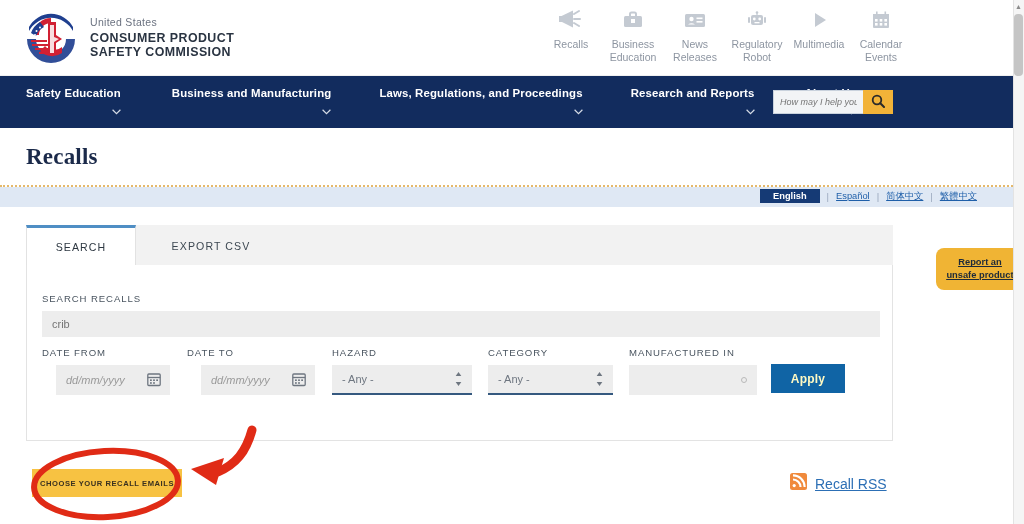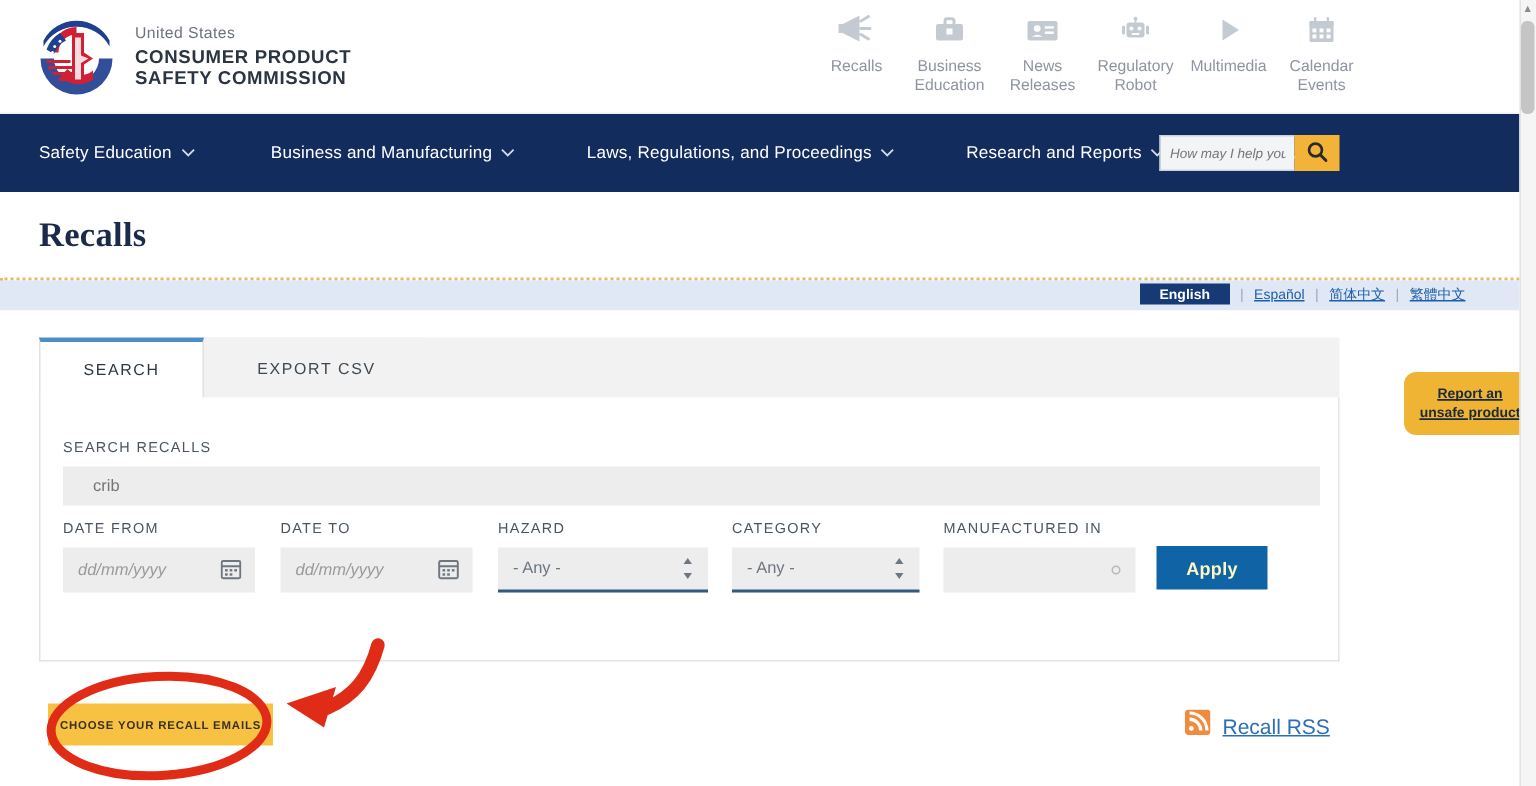--- a/index.html
+++ b/index.html
@@ -34,22 +34,22 @@
   .util-item svg { fill:#c4cad2; }
   .util-label { display:block; color:#8d95a1; font-size:10.5px; }
 
   
   .mainnav {
     position:absolute; left:0; top:76px; width:1013px; height:52px;
     background:#122c5e;
   }
   .nav-items { position:absolute; left:26px; top:0; height:52px; display:flex; align-items:center; }
   .nav-item {
-    color:#ffffff; font-size:11.4px; font-weight:normal; letter-spacing:.15px;
-    display:flex; align-items:flex-end; gap:6px; cursor:pointer; white-space:nowrap;
+    color:#ffffff; font-size:11.4px; font-weight:bold; letter-spacing:.15px;
+    display:flex; align-items:flex-end; gap:6px; cursor:pointer; white-space:nowrap;flex-direction:column;
   }
   .nav-gap1 { width:51px; } .nav-gap2 { width:48px; } .nav-gap3 { width:48px; } .nav-gap4 { width:50px; }
   .chev { display:inline-block; }
   .searchbox {
     position:absolute; right:120px; top:14px; display:flex; height:24px;
   }
   .searchbox input {
     width:90px; height:24px; border:1px solid #c9d2dd; border-right:none;
     background:#f2f4f6; font-size:9px; font-style:italic; color:#7b828c;
     padding:0 6px; outline:none;
@@ -106,30 +106,30 @@
   .panel {
     position:absolute; left:26px; top:58px; width:867px; height:176px;
     background:#ffffff; border:1px solid #e3e3e3; border-top:none;
   }
   .field-label {
     font-size:9.6px; letter-spacing:.9px; color:#4a5560; margin-bottom:7px; text-transform:uppercase;
   }
   .search-row { position:absolute; left:15px; top:28px; width:838px; }
   .text-input {
     width:100%; height:26px; background:#ededed; border:none; outline:none;
-    font-size:11px; color:#9a9a9a; padding:0 20px;
+    font-size:11px; color:#9a9a9a; padding:0 10px;
   }
   .filters { position:absolute; left:15px; top:82px; width:838px; display:flex; align-items:flex-start; }
   .filter-col { }
   .fc-date { width:128px; margin-right:17px; }
   .fc-hazard { width:140px; margin-right:16px; }
   .fc-category { width:125px; margin-right:16px; }
   .fc-mfg { width:128px; margin-right:14px; }
   .date-field {
-    position:relative; height:30px; background:#ededed; display:flex; align-items:center;
+    position:relative; height:30px; background:#ededed; display:flex; align-items:center;margin-left:14px;
   }
   .date-field .ph { font-size:11px; color:#9a9a9a; font-style:italic; padding-left:10px; }
   .cal-ico { position:absolute; right:9px; top:7px; }
   .sel-field {
     position:relative; height:30px; background:#ededed; display:flex; align-items:center;
     border-bottom:2px solid #35597f;
   }
   .sel-field .val { font-size:11px; color:#6e7680; padding-left:10px; }
   .sel-arrows { position:absolute; right:10px; top:6px; font-size:9px; line-height:8px; color:#6e7680; text-align:center; }
   .mfg-field {

